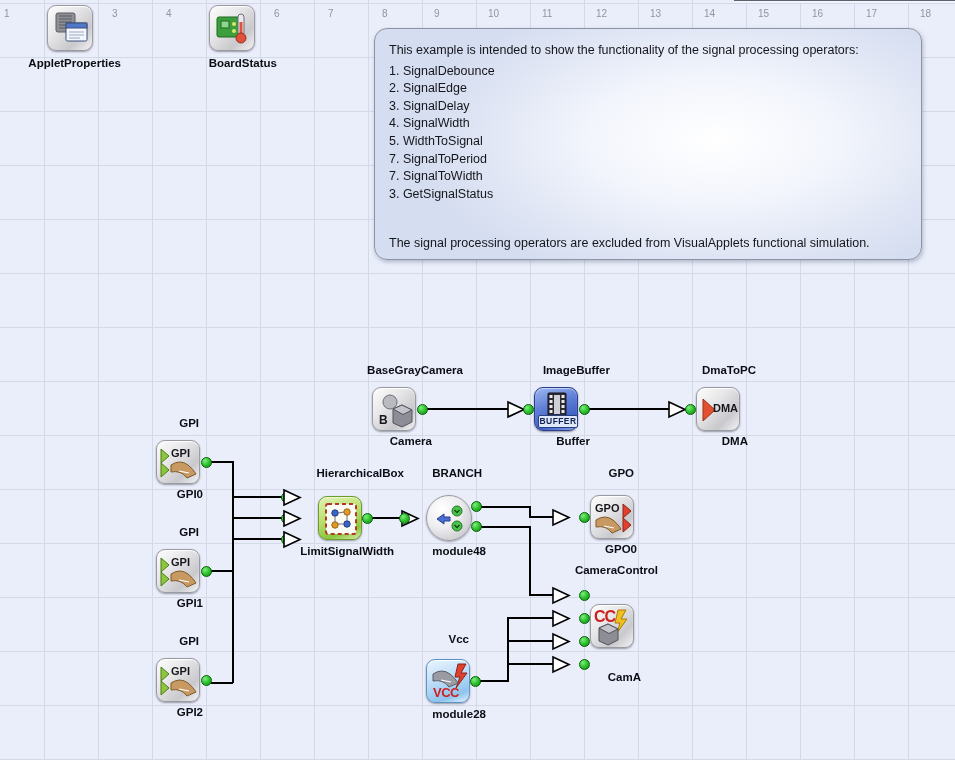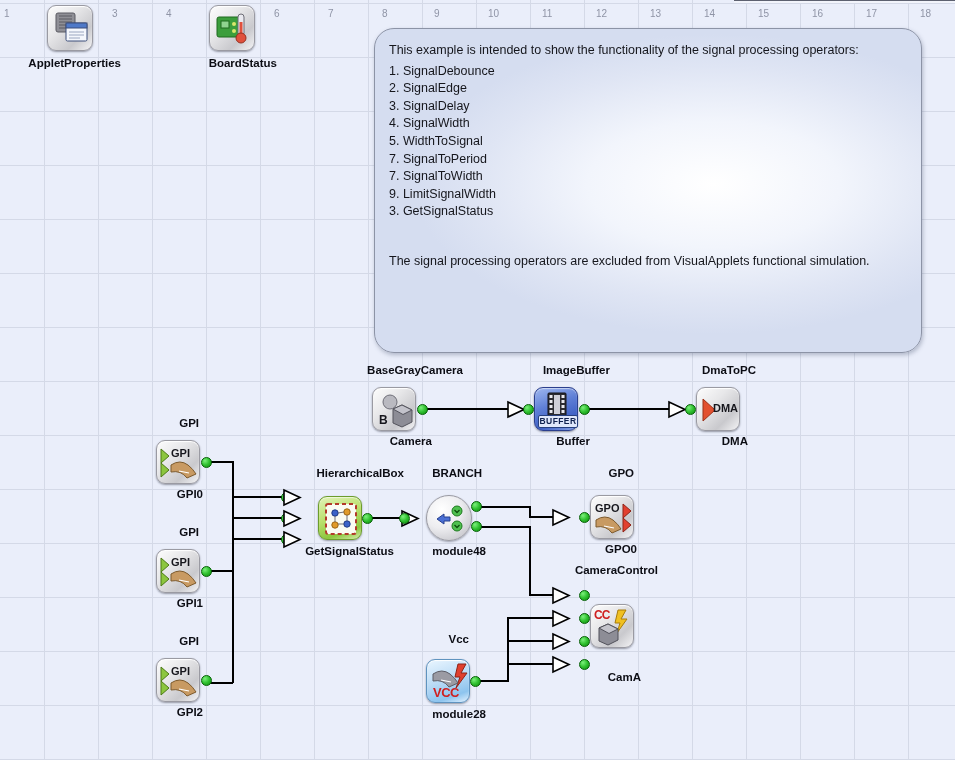--- a/index.html
+++ b/index.html
@@ -34,22 +34,22 @@
     font-family:"Liberation Sans",sans-serif;
   }
   #topline{
     position:absolute;left:734px;top:0px;width:221px;height:3px;
     background:linear-gradient(to bottom,#5d6170 0 1px,#f2f4fb 1px 3px);
   }
   
   #wires{position:absolute;left:0;top:0;width:955px;height:760px;}
   
   #comment{
-    position:absolute;left:374px;top:28px;width:548px;height:325px;
-    border:1px solid #8c93a6;border-radius:20px;
+    position:absolute;left:374px;top:28px;width:548px;height:232px;
+    border:1px solid #8c93a6;border-radius:13px;
     background:
       radial-gradient(ellipse 300px 150px at 62% 48%,#ffffff 0%,#f2f5fc 42%,#dfe5f4 78%,#d5ddf0 100%);
     box-shadow:1px 2px 4px rgba(70,80,110,.35);
     box-sizing:border-box;
     padding:13px 14px 10px 14px;
     font-size:12.5px;color:#15161c;line-height:17.6px;
   }
   #comment .c-head{margin:0 0 3px 0;}
   #comment ol{margin:0;padding:0;list-style:none;}
   #comment ol li{margin:0;white-space:nowrap;}
@@ -195,21 +195,20 @@
   <div id="comment">
     <p class="c-head">This example is intended to show the functionality of the signal processing operators:</p>
     <ol>
       <li>1. SignalDebounce</li>
       <li>2. SignalEdge</li>
       <li>3. SignalDelay</li>
       <li>4. SignalWidth</li>
       <li>5. WidthToSignal</li>
       <li>7. SignalToPeriod</li>
       <li>7. SignalToWidth</li>
-      <li>9. LimitSignalWidth</li>
       <li>3. GetSignalStatus</li>
     </ol>
     <p class="c-foot">The signal processing operators are excluded from VisualApplets functional simulation.</p>
   </div>
 
   <div class="node" style="left:372px;top:387px;">
     <div class="nlabel" style="left:-47px;top:-23px;width:138px;">BaseGrayCamera</div>
     <div class="nicon icon-metal" style="left:0;top:0;">
       <svg class="glyph" width="44" height="44" viewBox="0 0 44 44">
         <circle cx="17" cy="14" r="7" fill="#b9b9c0" stroke="#6e6e78"></circle>
@@ -322,21 +321,21 @@
         <circle cx="28" cy="27" r="3.2" fill="#3c63c8" stroke="#1f3a85"></circle>
         <g stroke="#6e6e78" stroke-width="1" fill="none">
           <path d="M19 16 L25 15M16 19 L16 25M19 27 L25 27M28 18 L28 24"></path>
         </g>
       </svg>
     </div>
     <div class="port" style="left:-37px;top:-4px;"></div>
     <div class="port" style="left:-37px;top:17px;"></div>
     <div class="port" style="left:-37px;top:38px;"></div>
     <div class="port" style="left:44px;top:17px;"></div>
-    <div class="nlabel" style="left:-32px;top:49px;width:108px;">GetSignalStatus</div>
+    <div class="nlabel" style="left:-32px;top:49px;width:108px;">LimitSignalWidth</div>
   </div>
 
   <svg class="arrow" style="left:282px;top:488px;" width="22" height="19" viewBox="0 0 22 19">
     <path d="M2 2 L18 9.5 L2 17 Z" fill="#ffffff" stroke="#000" stroke-width="1.6"></path>
   </svg>
   <svg class="arrow" style="left:282px;top:509px;" width="22" height="19" viewBox="0 0 22 19">
     <path d="M2 2 L18 9.5 L2 17 Z" fill="#ffffff" stroke="#000" stroke-width="1.6"></path>
   </svg>
   <svg class="arrow" style="left:282px;top:530px;" width="22" height="19" viewBox="0 0 22 19">
     <path d="M2 2 L18 9.5 L2 17 Z" fill="#ffffff" stroke="#000" stroke-width="1.6"></path>
@@ -383,21 +382,21 @@
   </div>
 
   <div class="node" style="left:590px;top:604px;">
     <div class="nlabel" style="left:-22px;top:-40px;width:90px;">CameraControl</div>
     <div class="nicon icon-metal" style="left:0;top:0;">
       <svg class="glyph" width="44" height="44" viewBox="0 0 44 44">
         <path d="M27 5 l8 0 l-5 9 l6 0 l-10 14 l3-10 l-5 0 z" fill="#f0c020" stroke="#a87c0a"></path>
         <path d="M8 23 l9-4 l10 5 l0 11 l-10 5 l-9-4 z" fill="#8d8d96" stroke="#51515a"></path>
         <path d="M8 23 l9-4 l10 5 l-9 4.5 z" fill="#c3c3cb" stroke="#51515a"></path>
       </svg>
-      <div class="tx" style="left:3px;top:4px;font-size:12px;color:#cf2020;letter-spacing:-1px;">CC</div>
+      <div class="tx" style="left:3px;top:4px;font-size:16px;color:#cf2020;letter-spacing:-1px;">CC</div>
     </div>
     <div class="port" style="left:-11px;top:-14px;"></div>
     <div class="port" style="left:-11px;top:9px;"></div>
     <div class="port" style="left:-11px;top:32px;"></div>
     <div class="port" style="left:-11px;top:55px;"></div>
     <div class="nlabel" style="left:-3px;top:67px;width:54px;">CamA</div>
   </div>
 
   <svg class="arrow" style="left:551px;top:586px;" width="22" height="19" viewBox="0 0 22 19">
     <path d="M2 2 L18 9.5 L2 17 Z" fill="#ffffff" stroke="#000" stroke-width="1.6"></path>

